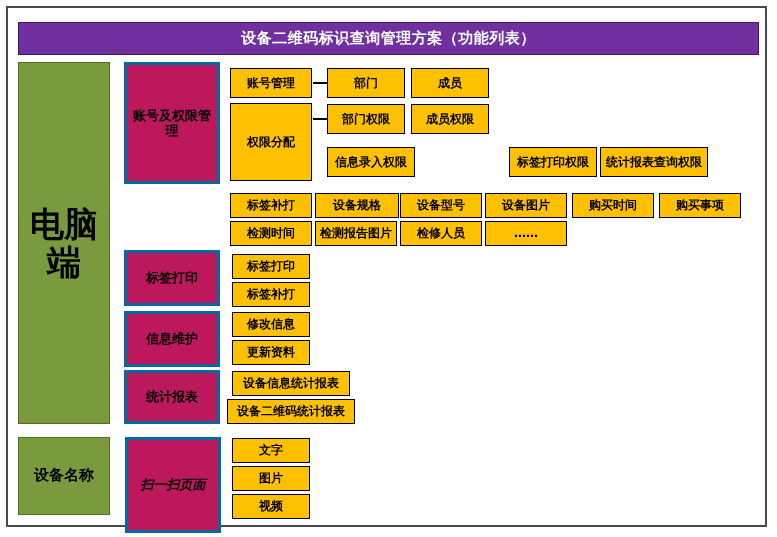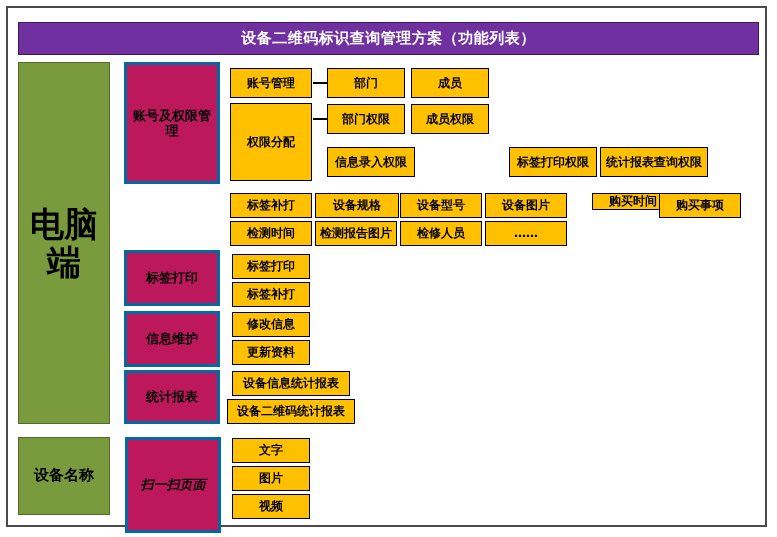--- a/index.html
+++ b/index.html
@@ -168,21 +168,21 @@
   </div>
   <div class="box orange leaf" style="left:315px; top:193px; width:84px; height:25px;">
     <span>设备规格</span>
   </div>
   <div class="box orange leaf" style="left:400px; top:193px; width:82px; height:25px;">
     <span>设备型号</span>
   </div>
   <div class="box orange leaf" style="left:485px; top:193px; width:82px; height:25px;">
     <span>设备图片</span>
   </div>
-  <div class="box orange leaf" style="left:592px; top:193px; width:82px; height:17px;">
+  <div class="box orange leaf" style="left:572px; top:193px; width:82px; height:25px;">
     <span>购买时间</span>
   </div>
   <div class="box orange leaf" style="left:659px; top:193px; width:82px; height:25px;">
     <span>购买事项</span>
   </div>
 
   <div class="box orange leaf" style="left:230px; top:221px; width:82px; height:25px;">
     <span>检测时间</span>
   </div>
   <div class="box orange leaf" style="left:315px; top:221px; width:82px; height:25px;">

